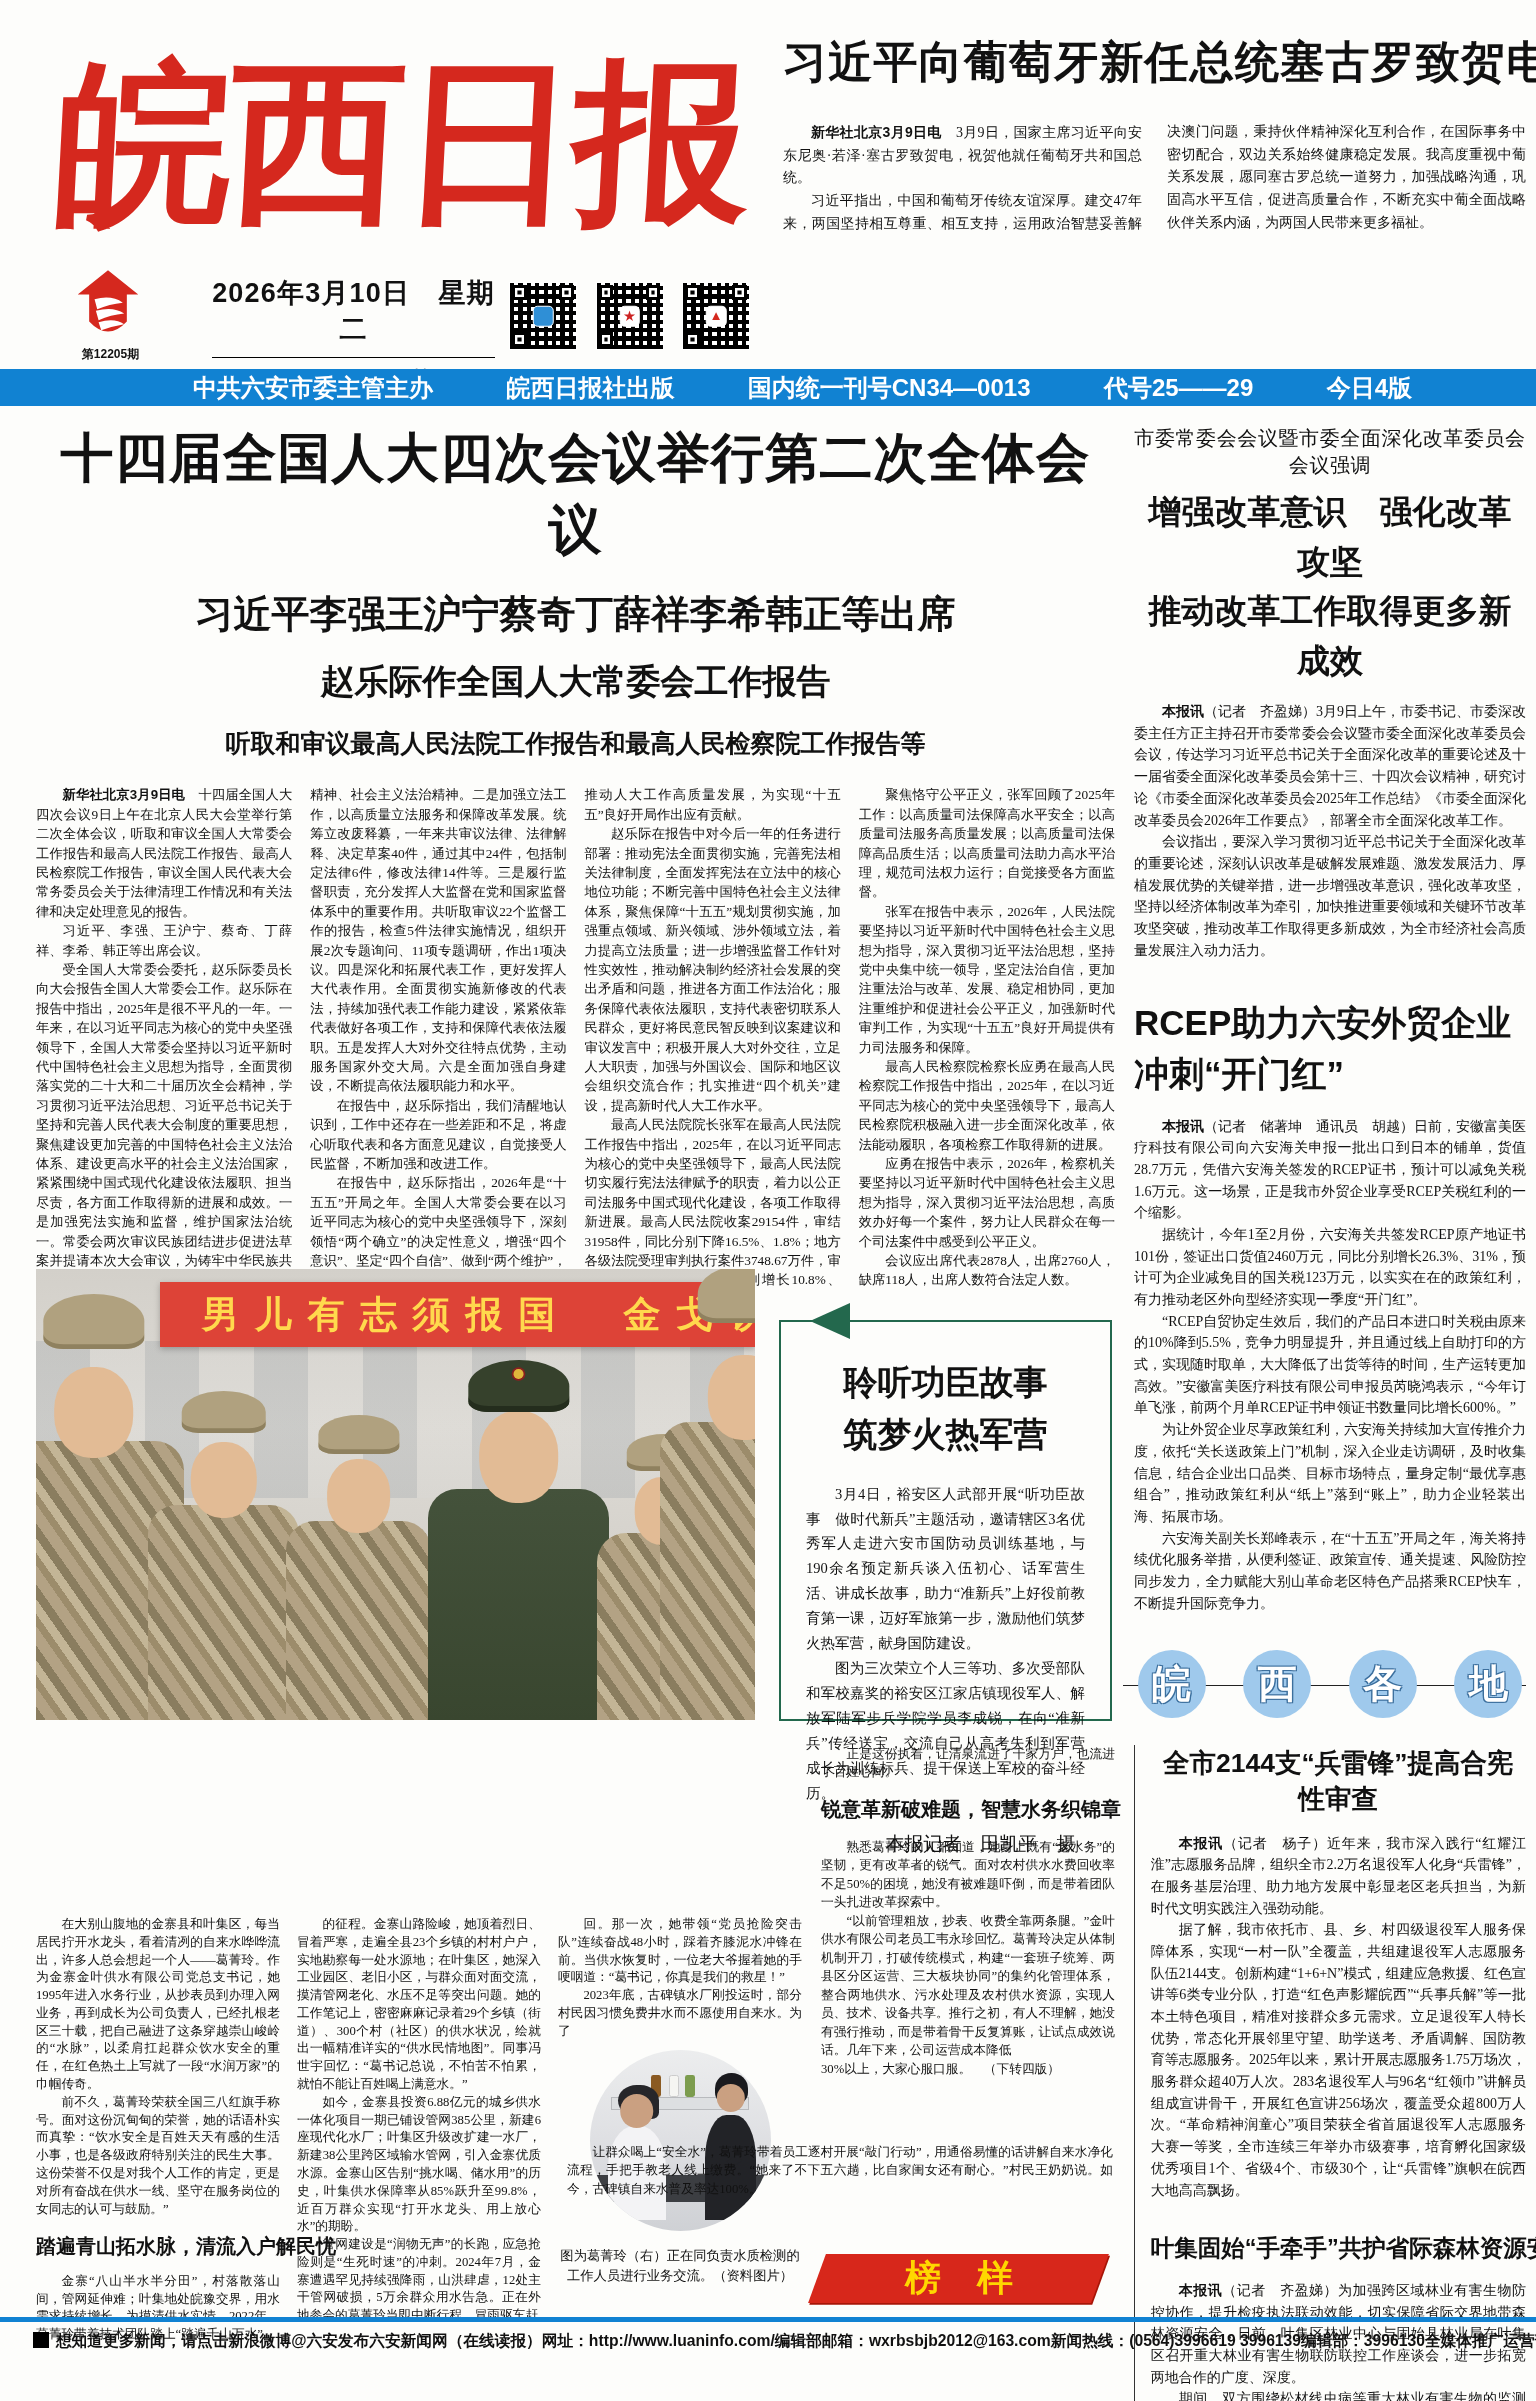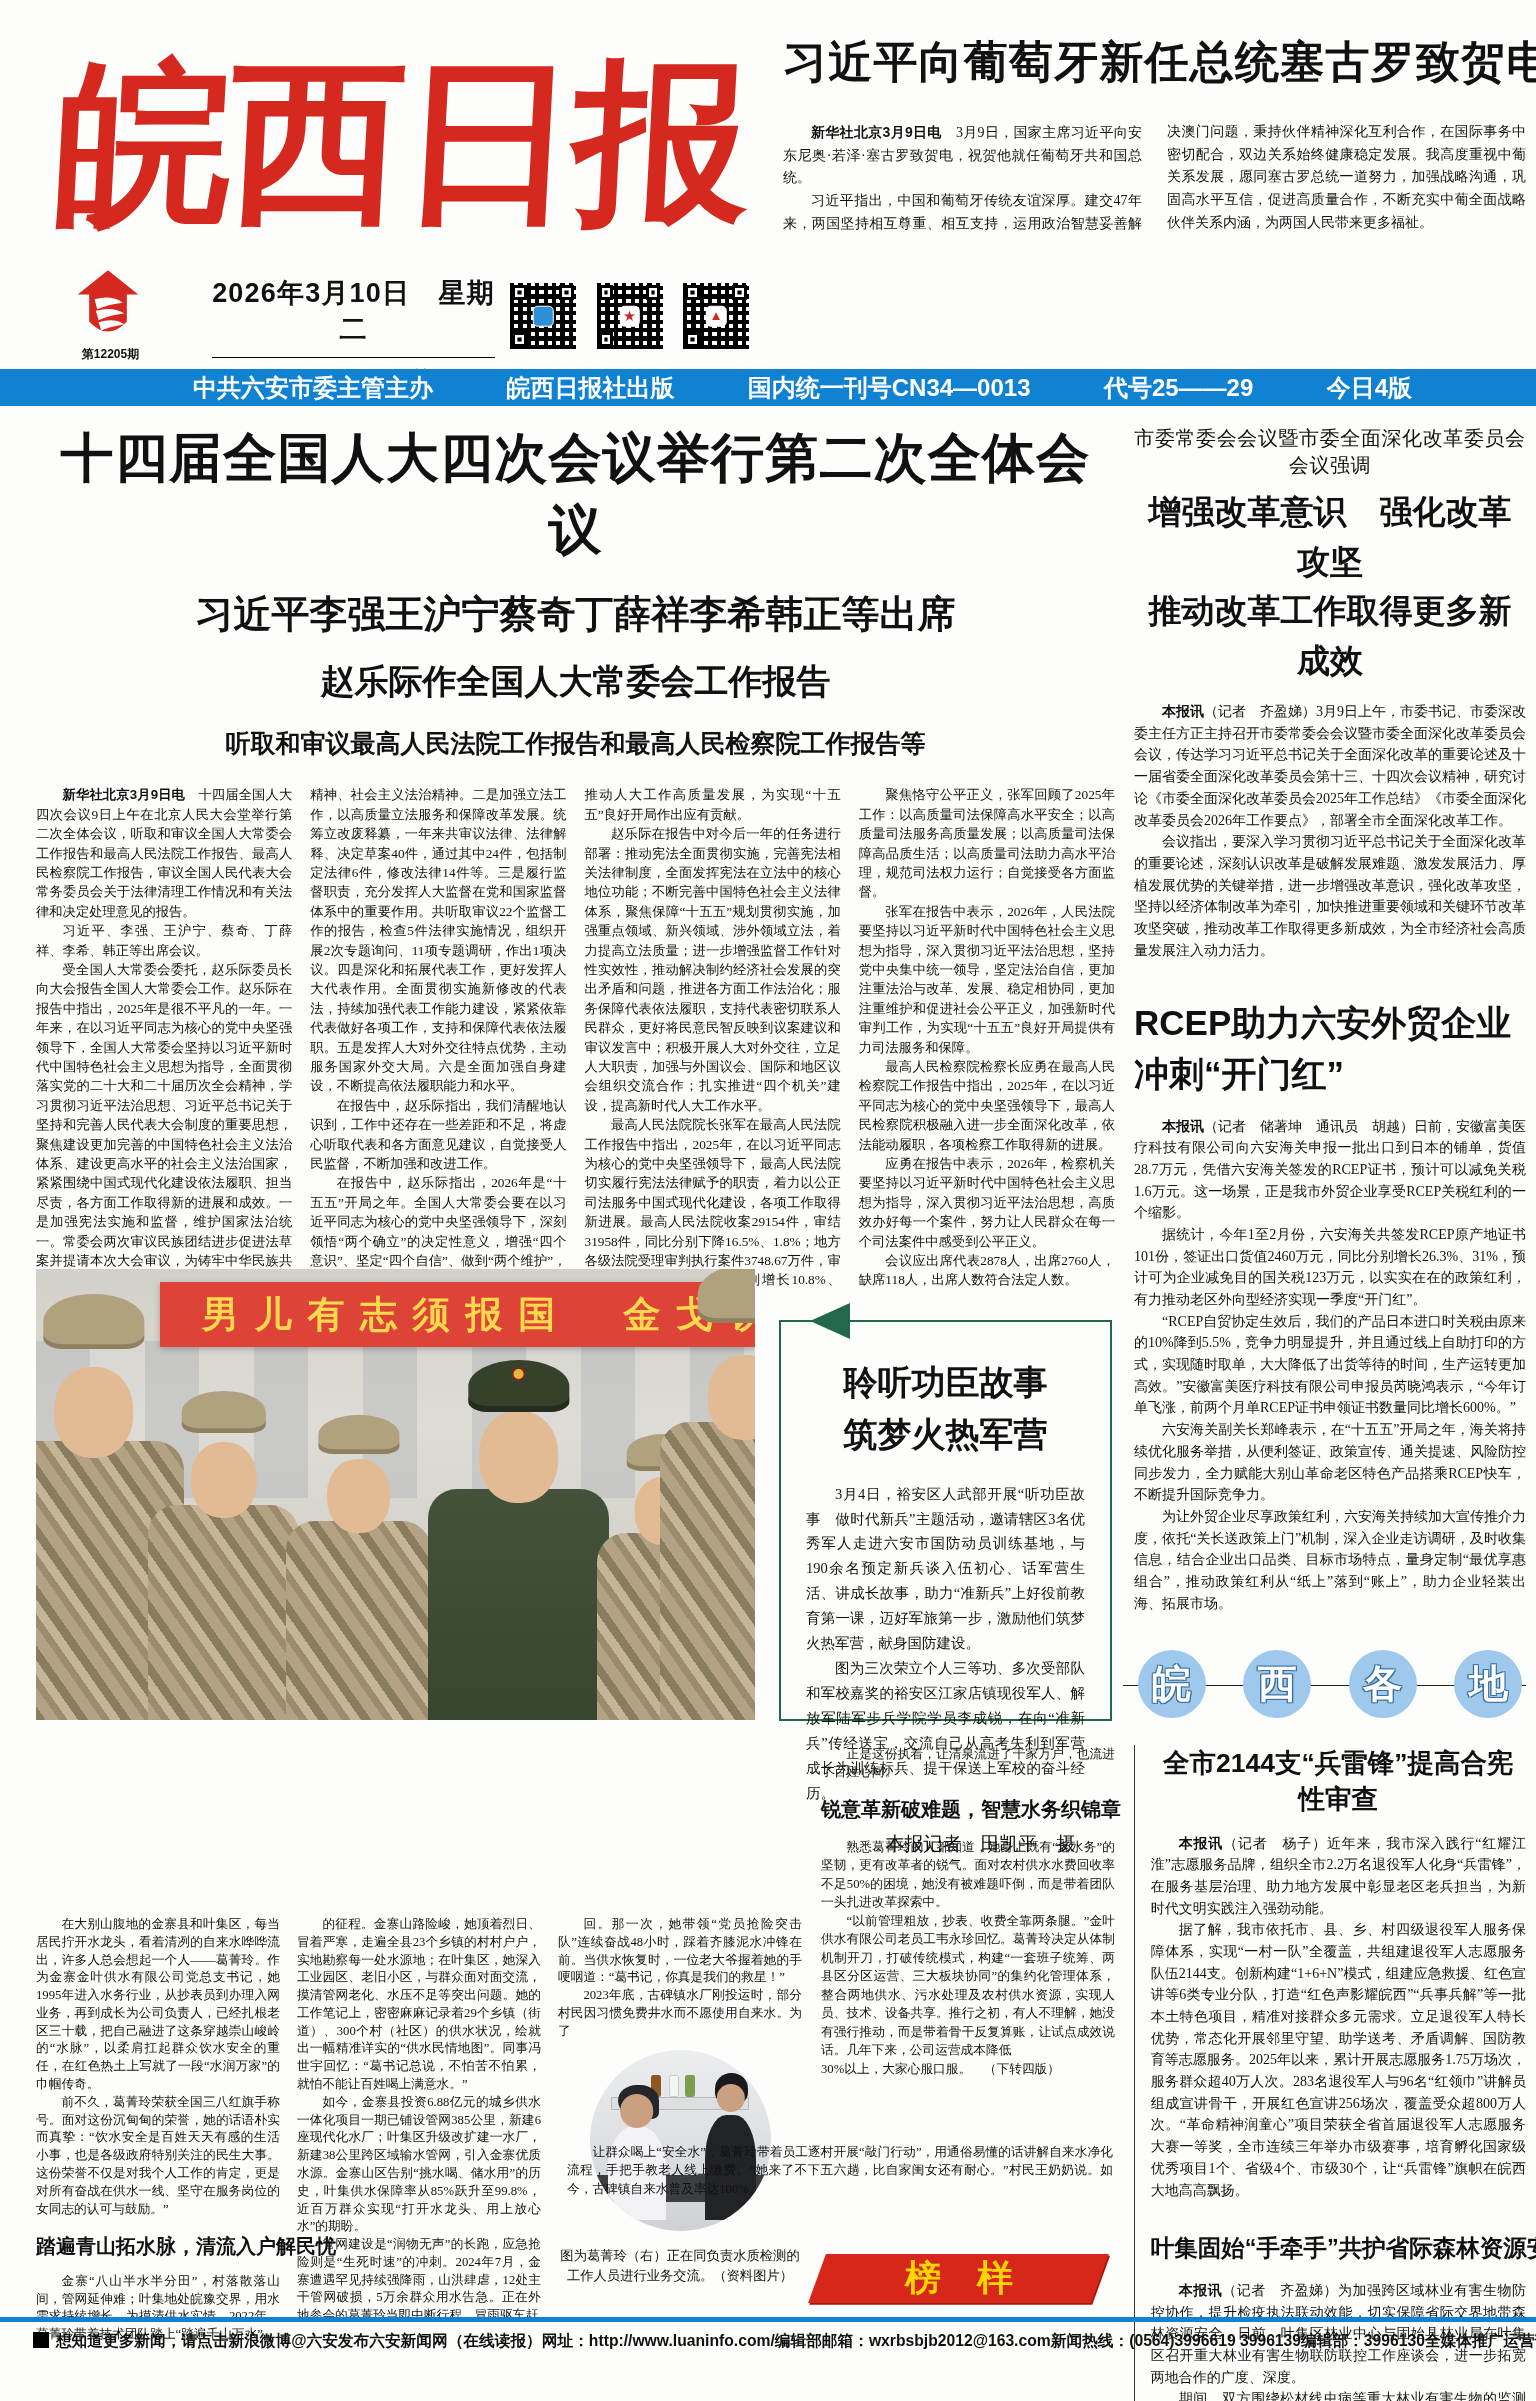--- a/index.html
+++ b/index.html
@@ -227,22 +227,22 @@
 
     <div>
       <div class="rcep-hl">
         <span>RCEP助力六安外贸企业</span><br>
         <span>冲刺“开门红”</span>
       </div>
       <div class="rail-body">
           <p class="para"><b>本报讯</b>（记者　储著坤　通讯员　胡越）日前，安徽富美医疗科技有限公司向六安海关申报一批出口到日本的铺单，货值28.7万元，凭借六安海关签发的RCEP证书，预计可以减免关税1.6万元。这一场景，正是我市外贸企业享受RCEP关税红利的一个缩影。</p>
           <p class="para">据统计，今年1至2月份，六安海关共签发RCEP原产地证书101份，签证出口货值2460万元，同比分别增长26.3%、31%，预计可为企业减免目的国关税123万元，以实实在在的政策红利，有力推动老区外向型经济实现一季度“开门红”。</p>
           <p class="para">“RCEP自贸协定生效后，我们的产品日本进口时关税由原来的10%降到5.5%，竞争力明显提升，并且通过线上自助打印的方式，实现随时取单，大大降低了出货等待的时间，生产运转更加高效。”安徽富美医疗科技有限公司申报员芮晓鸿表示，“今年订单飞涨，前两个月单RCEP证书申领证书数量同比增长600%。”</p>
+          <p class="para">为让外贸企业尽享政策红利，六安海关持续加大宣传推介力度，依托“关长送政策上门”机制，深入企业走访调研，及时收集信息，结合企业出口品类、目标市场特点，量身定制“最优享惠组合”，推动政策红利从“纸上”落到“账上”，助力企业轻装出海、拓展市场。</p>
           <p class="para">六安海关副关长郑峰表示，在“十五五”开局之年，海关将持续优化服务举措，从便利签证、政策宣传、通关提速、风险防控同步发力，全力赋能大别山革命老区特色产品搭乘RCEP快车，不断提升国际竞争力。</p>
-          <p class="para">为让外贸企业尽享政策红利，六安海关持续加大宣传推介力度，依托“关长送政策上门”机制，深入企业走访调研，及时收集信息，结合企业出口品类、目标市场特点，量身定制“最优享惠组合”，推动政策红利从“纸上”落到“账上”，助力企业轻装出海、拓展市场。</p>
         </div>
     </div>
 
     <div class="region-band">
       <div class="line"></div>
       <div class="region-circles">
           <span class="region-circle">皖</span>
           <span class="region-circle">西</span>
           <span class="region-circle">各</span>
           <span class="region-circle">地</span>

